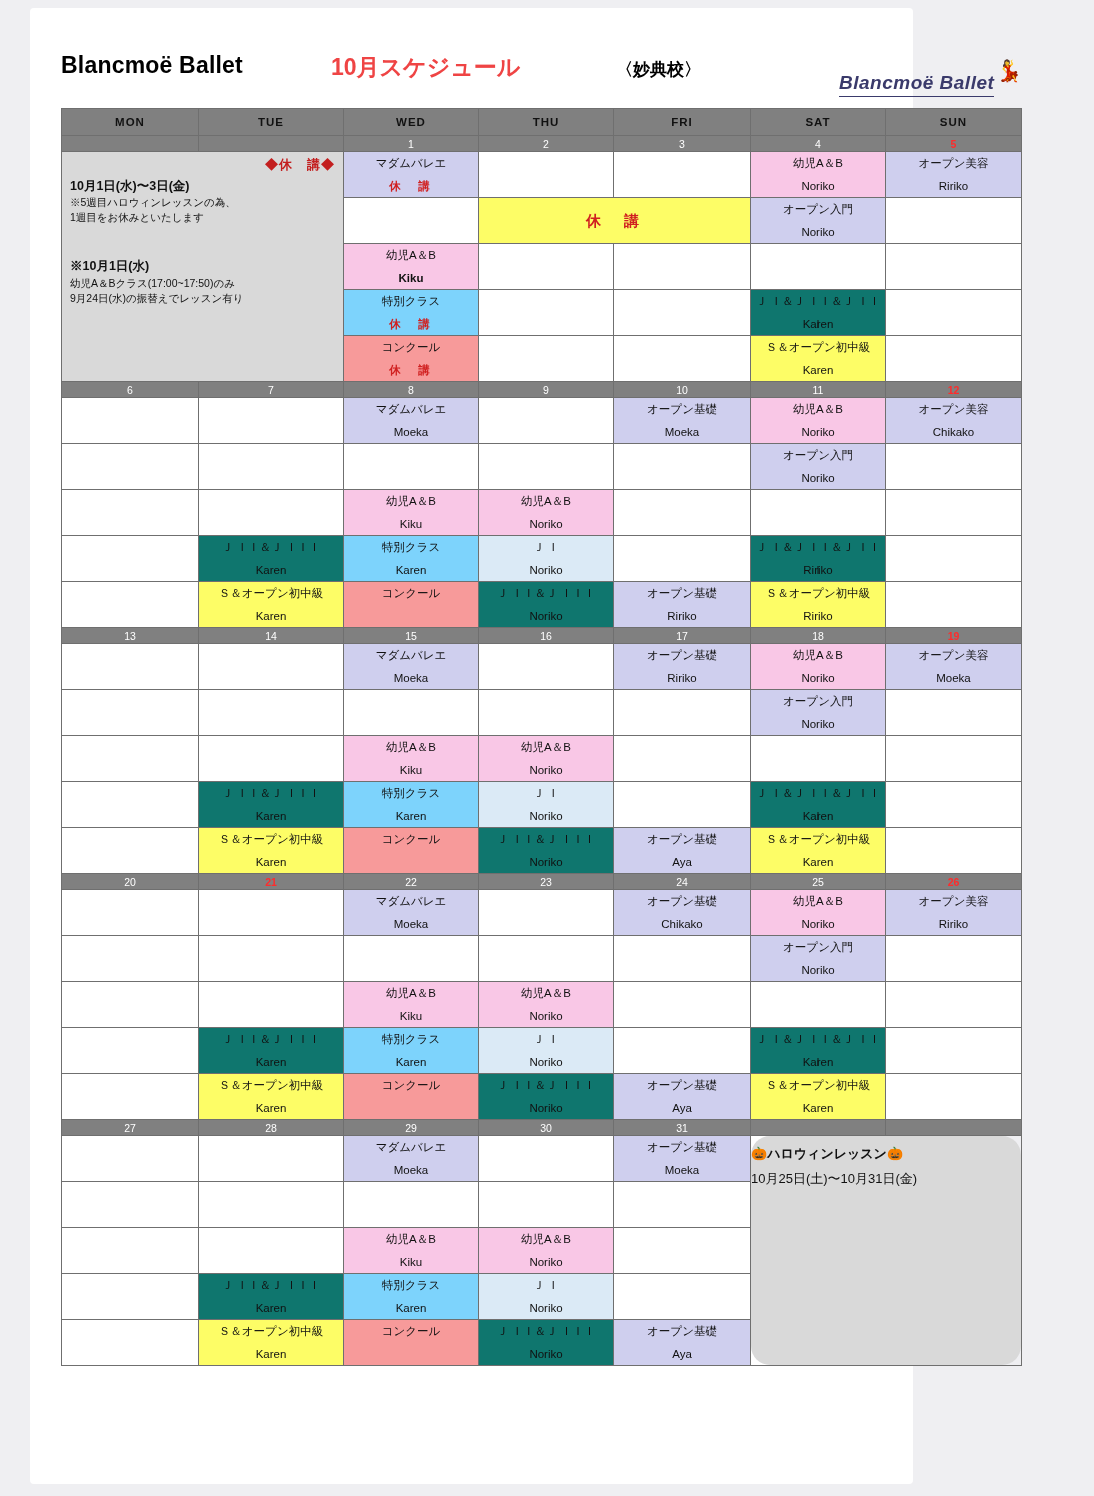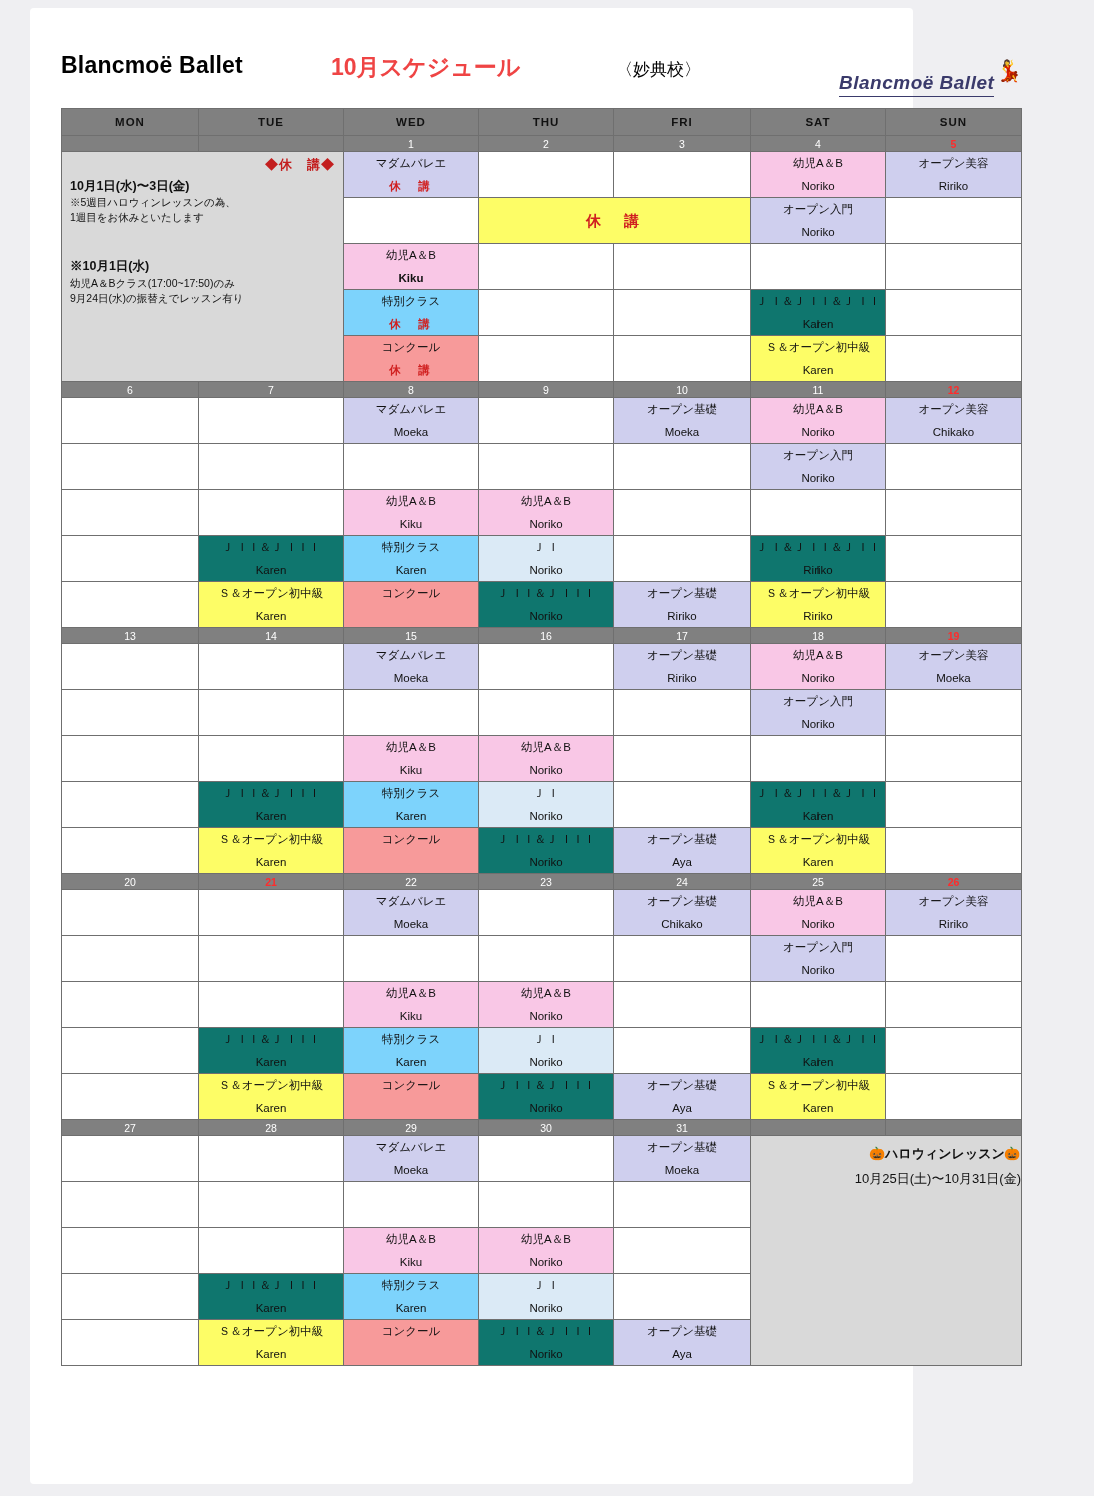--- a/index.html
+++ b/index.html
@@ -30,21 +30,21 @@
     font-size:23px; font-weight:bold; letter-spacing:0.2px;
     color:#000;
   }
   .hdr .month {
     position:absolute; left:270px; top:14px;
     font-size:23px; font-weight:bold;
     color:#ef4444;
   }
   .hdr .school {
     position:absolute; left:555px; top:20px;
-    font-size:17px; font-weight:normal;
+    font-size:17px; font-weight:bold;
     color:#000;
   }
   .logo {
     position:absolute; right:4px; top:22px;
     width:190px; height:46px;
   }
   .logo .logo-text {
     position:absolute; left:0; bottom:9px;
     font-size:19px; font-style:italic; font-weight:bold;
     color:#3a3a6b; letter-spacing:0.5px;
@@ -115,25 +115,26 @@
     height:100%;
   }
   .notes .ln1 { text-align:right; color:#c31f1f; font-weight:bold; font-size:13px; letter-spacing:1px; }
   .notes .ln2 { font-weight:bold; font-size:12.5px; margin-top:2px; }
   .notes .sm  { font-size:10.5px; }
   .notes .gap { height:10px; }
   .notes .ln5 { font-weight:bold; font-size:12.5px;margin-top:22px; }
 
   .halloween {
     background:#d9d9d9;
-    text-align:right;
+    text-align:left;
     font-size:13px;
     line-height:1.9;
     padding-top:6px;
     height:100%;
+    border-radius:19px;
   }
   .halloween .t1 { font-weight:bold; }
   .halloween .t2 { font-size:13px; }
 </style>
 </head>
 <body>
 
 <div id="page">
   <div id="inner">
 

